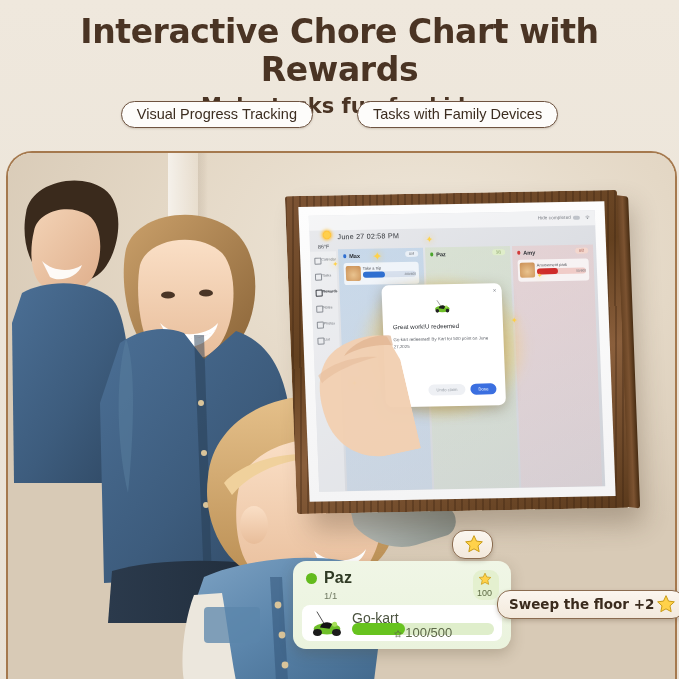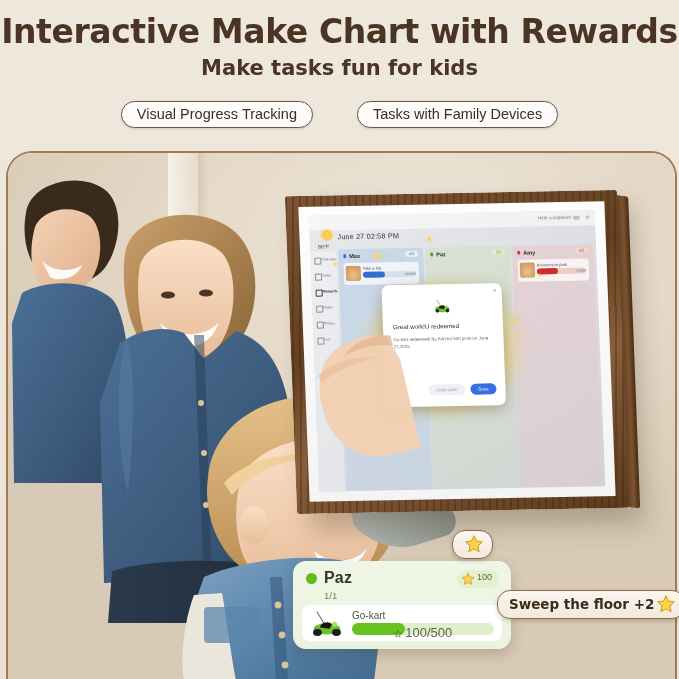--- a/index.html
+++ b/index.html
@@ -141,26 +141,26 @@
   .rcard{
     position:absolute;left:293px;top:561px;width:218px;height:88px;
     background:linear-gradient(180deg,#f0f6e6 0%,#eaf3dd 100%);
     border-radius:13px;box-shadow:0 5px 14px rgba(80,70,45,.26);
     z-index:35;overflow:hidden;
   }
   .rcard-head{position:absolute;left:13px;top:8px;display:flex;align-items:center;gap:7px;}
   .rdot{width:11px;height:11px;border-radius:50%;background:#63bb1d;}
   .rname{font-size:16px;font-weight:bold;color:#2f3a24;letter-spacing:.2px;}
   .rsub{position:absolute;left:31px;top:29px;font-size:9.5px;color:#707a63;}
-  .rstar-badge{position:absolute;right:12px;top:9px;display:flex;align-items:flex-start;gap:2px;
-    background:#e4f0cf;border-radius:9px;padding:2px 7px 2px 4px;}
+  .rstar-badge{position:absolute;right:12px;top:9px;display:flex;align-items:flex-end;gap:2px;
+    background:#e4f0cf;border-radius:9px;padding:2px 7px 2px 4px;flex-direction:column;}
   .rstar-badge .num{font-size:9px;color:#5d6b44;}
   .rinner{position:absolute;left:9px;right:9px;top:44px;height:36px;background:#fff;border-radius:8px;}
   .gokart{position:absolute;left:6px;top:4px;width:38px;height:28px;}
-  .gklabel{position:absolute;left:50px;top:5px;font-size:10px;color:#4c5440;}
+  .gklabel{position:absolute;left:50px;top:5px;font-size:14px;color:#4c5440;}
   .gkbar{position:absolute;left:50px;right:8px;top:18px;height:12px;border-radius:6px;background:#dfeecb;}
   .gkfill{position:absolute;left:0;top:0;bottom:0;width:37%;border-radius:6px;background:#67c31f;}
   .gkval{position:absolute;left:0;right:0;top:1.5px;text-align:center;font-size:13px;color:#5c6748;}
 
   
   .chorepill{
     position:absolute;display:flex;align-items:center;gap:2px;
     background:linear-gradient(180deg,#fbf6ef,#f3e9dc);
     border:1.3px solid #8a6b4f;border-radius:13px;
     padding:3px 8px 4px 11px;font-size:13.5px;font-weight:bold;color:#3a2b1d;
@@ -170,21 +170,21 @@
   .chorepill.p1{left:452px;top:530px;}
   .chorepill.p2{left:497px;top:590px;}
   .star-g{display:inline-block;}
 </style>
 </head>
 <body>
 
 <div class="stage">
 
   <div class="hero">
-    <h1>Interactive Make Chart with Rewards</h1>
+    <h1>Interactive Chore Chart with Rewards</h1>
     <h2>Make tasks fun for kids</h2>
     <div class="pillrow r1">
       <span class="featpill">Visual Progress Tracking</span>
       <span class="featpill">Tasks with Family Devices</span>
     </div>
   </div>
 
   <div class="photo">
     <div class="wall"></div>
     <div class="walledge"></div>

